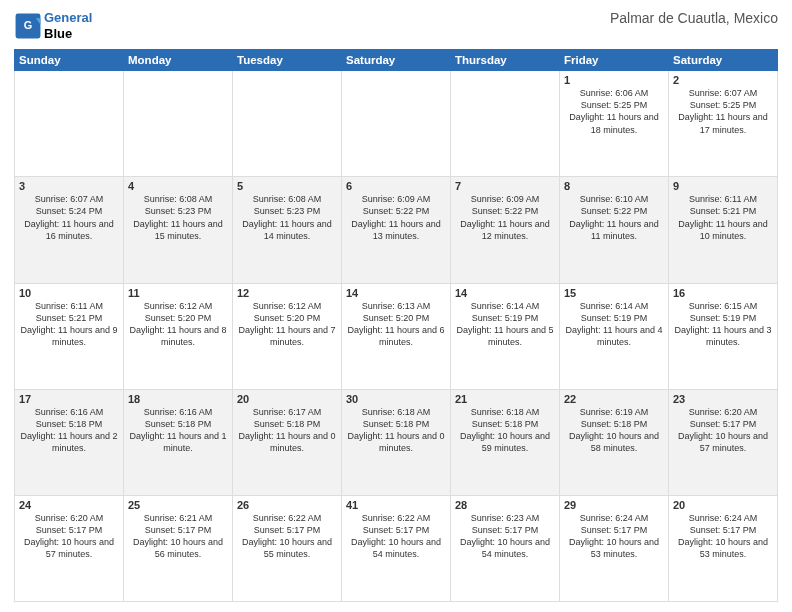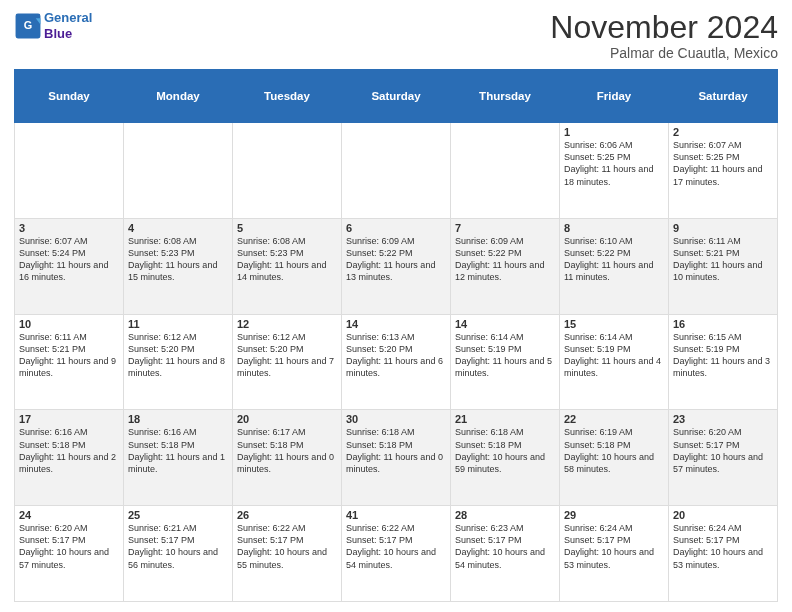--- a/index.html
+++ b/index.html
@@ -60,22 +60,22 @@
       border: 1px solid #ccc;
       border-collapse: collapse;
       width: 100%;
       table-layout: fixed;
     }
     .calendar thead tr th {
       background: #2a6db5;
       color: #fff;
       font-size: 11.5px;
       font-weight: bold;
-      padding: 20px 4px;
-      text-align: center;
+      padding: 4px 4px;
+      text-align: left;
       border: 1px solid #2a6db5;
     }
     .calendar tbody tr td {
       vertical-align: top;
       padding: 3px 4px;
       font-size: 9.5px;
       color: #333;
       border: 1px solid #ddd;
       height: 88px;
       background: #fff;
@@ -86,43 +86,43 @@
     .day-num {
       font-size: 11px;
       font-weight: bold;
       display: block;
       margin-bottom: 1px;
     }
     .day-info {
       font-size: 9px;
       color: #333;
       line-height: 1.35;
+      text-align: center;
     }
     .empty-cell {
       background: #fff !important;
     }
   </style>
 </head>
 <body>
 
 <div class="page">
   <div class="header">
     <div class="logo">
       <svg class="logo-icon" viewBox="0 0 36 36">
         <rect x="2" y="2" width="32" height="32" rx="3" fill="#2a6db5"></rect>
         <text x="18" y="22" text-anchor="middle" fill="white" font-size="14" font-weight="bold" font-family="Arial">G</text>
         <polygon points="28,8 34,8 34,16" fill="#4da6e0"></polygon>
       </svg>
       <div class="logo-text">
         <div><span>General</span></div>
-        <div><span style="color:#4c1d95;">Blue</span></div>
+        <div><span style="color:#000000;">Blue</span></div>
       </div>
     </div>
     <div class="title-block">
-      <div class="month-title">November 2024</div>
       <div class="location">Palmar de Cuautla, Mexico</div>
     </div>
   </div>
 
   <table class="calendar">
     <thead>
       <tr>
         <th>Sunday</th>
         <th>Monday</th>
         <th>Tuesday</th>

